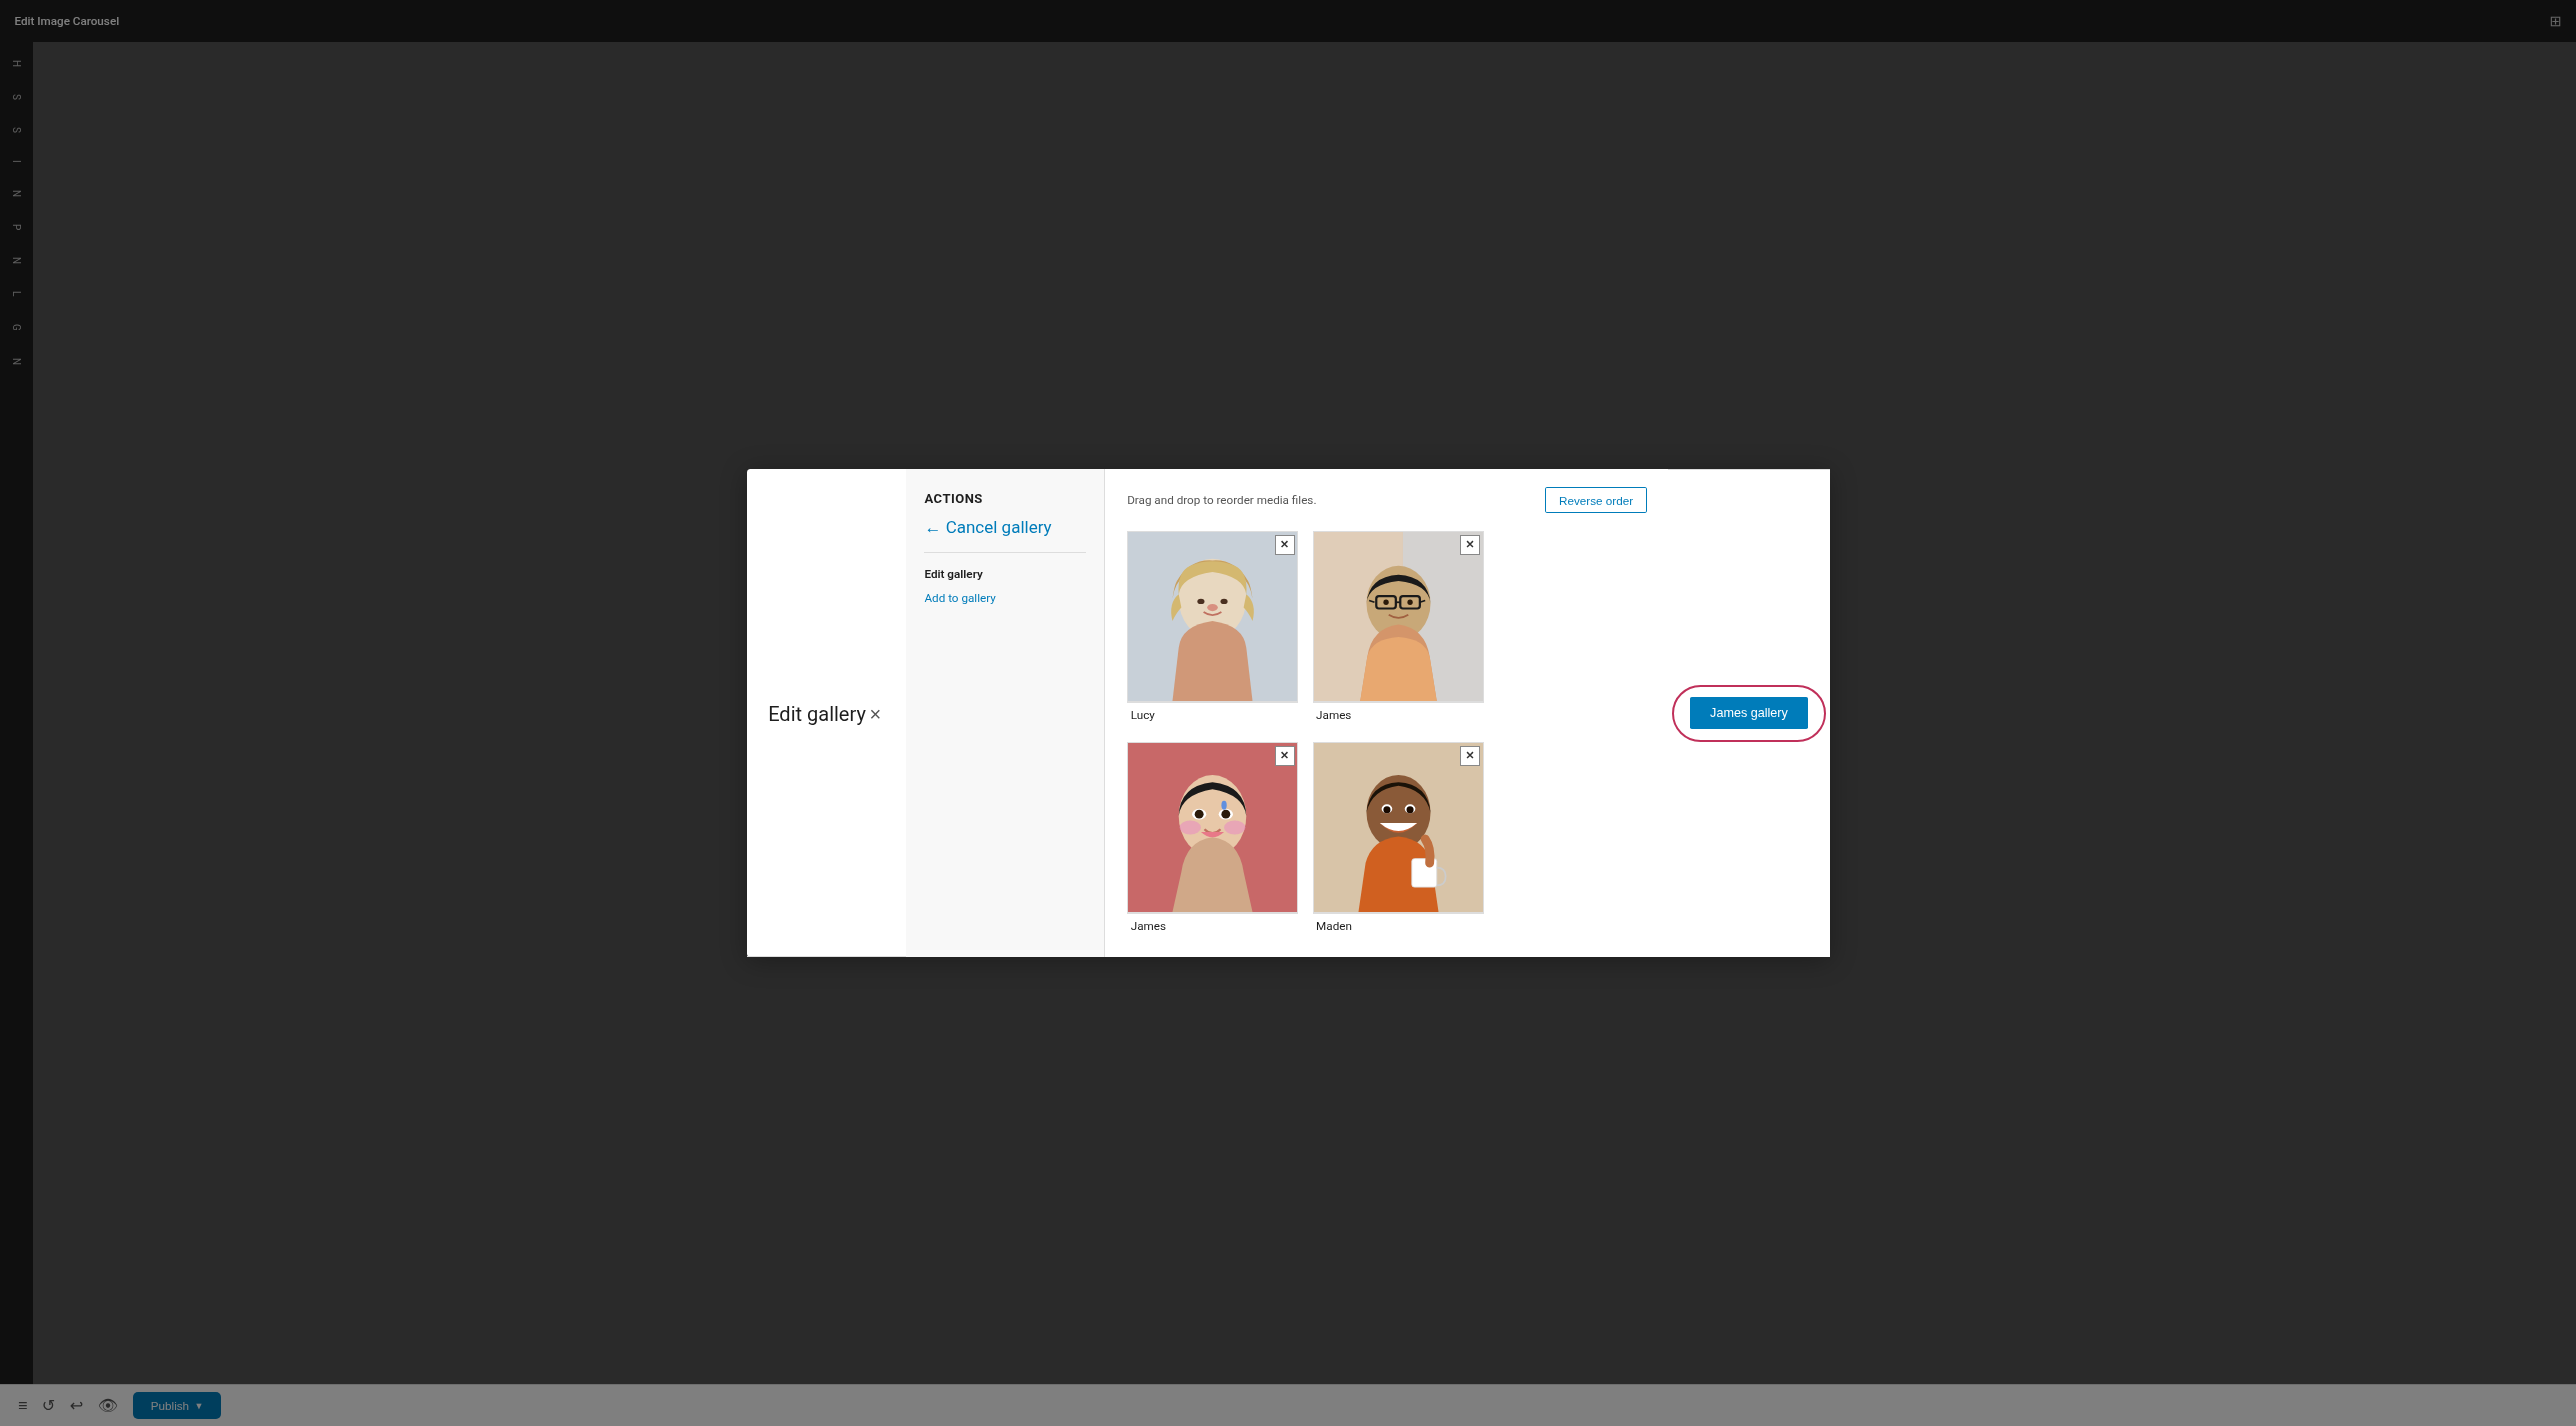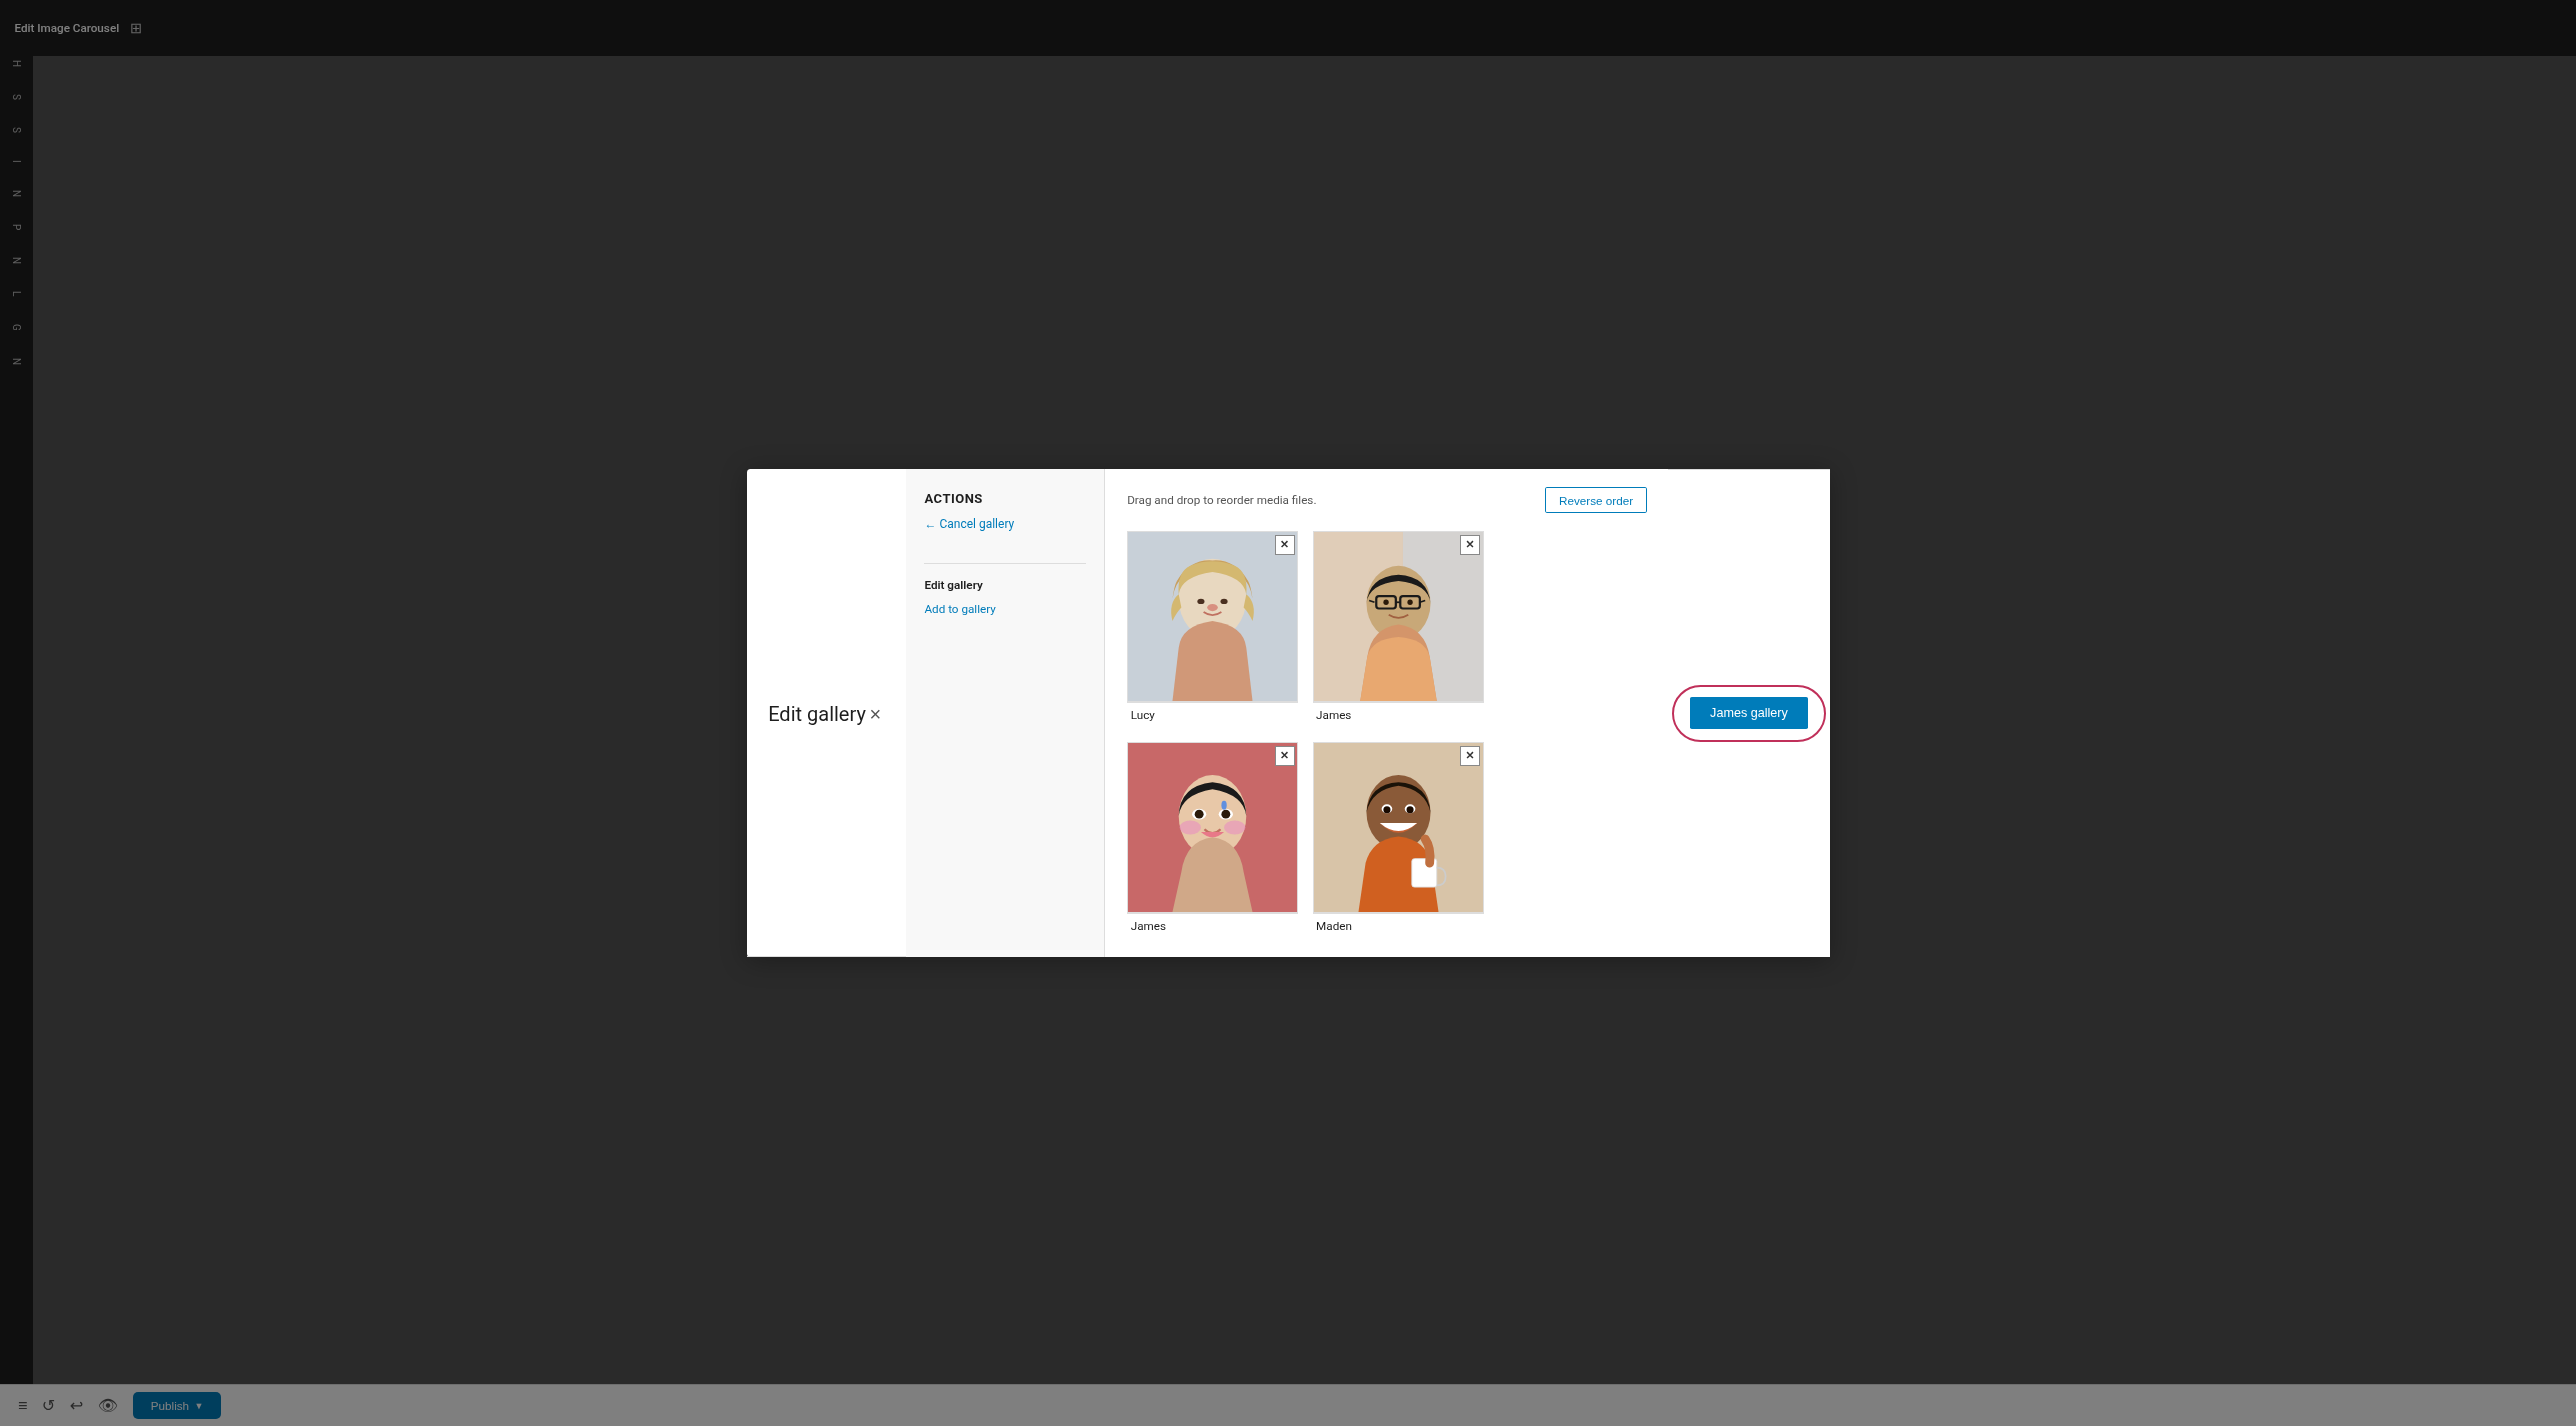--- a/index.html
+++ b/index.html
@@ -10,27 +10,28 @@
       width: 2576px;
       height: 1426px;
       overflow: hidden;
       position: relative;
     }
 
     
     .top-bar {
       position: absolute;
       top: 0; left: 0; right: 0;
-      height: 56px;
+      height: 42px;
       background: #1e1e1e;
       display: flex;
       align-items: center;
       padding: 0 14.4px;
       gap: 10.8px;
       z-index: 1;
+      justify-content: space-between;
     }
     .top-bar-title {
       color: #fff;
       font-size: 11.7px;
       font-weight: 500;
     }
     .top-bar-grid-icon {
       color: #ccc;
       font-size: 14.4px;
     }
@@ -157,27 +158,27 @@
       font-size: 13px;
       font-weight: 700;
       color: #1e1e1e;
       margin-bottom: 10.8px;
       text-transform: uppercase;
       letter-spacing: 0.5px;
     }
 
     .sidebar-cancel-link {
       color: #007cba;
-      font-size: 12px;
+      font-size: 17px;
       cursor: pointer;
       text-decoration: none;
       display: flex;
       align-items: center;
       gap: 3.6px;
-      margin-bottom: 32px;
+      margin-bottom: 14px;
     }
 
     .sidebar-divider {
       border: none;
       border-top: 0.9px solid #ddd;
       margin: 14.4px 0;
     }
 
     .sidebar-section-title {
       font-size: 11.7px;

